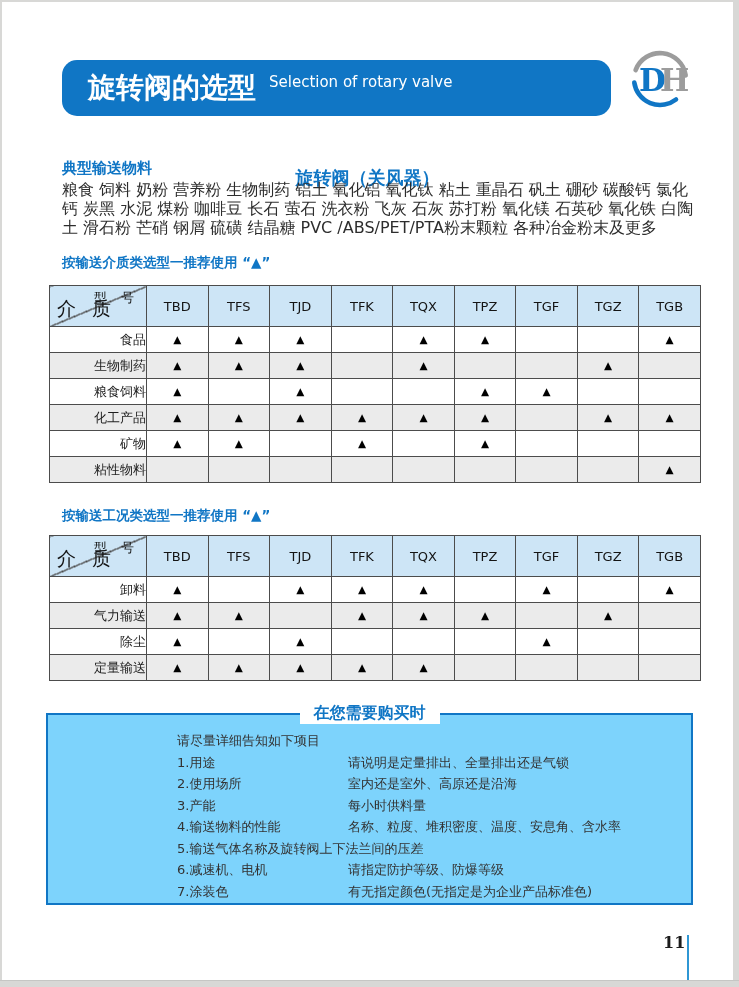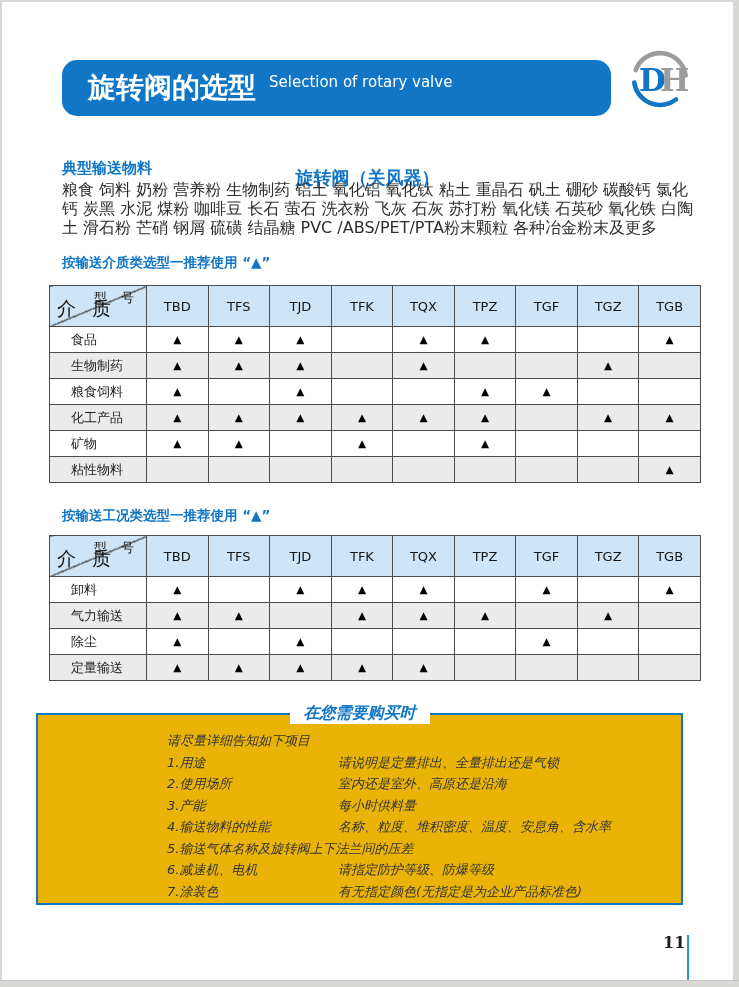--- a/index.html
+++ b/index.html
@@ -58,26 +58,26 @@
         rgba(0,0,0,0) calc(50% - 0.7px),
         #4c4c4c calc(50% - 0.7px),
         #4c4c4c calc(50% + 0.7px),
         rgba(0,0,0,0) calc(50% + 0.7px)),
       #cde5f6;
   }
   .corner .c-top{position:absolute;top:3px;right:7px;font-size:13px;letter-spacing:5px;}
   .corner .c-bot{position:absolute;bottom:4px;left:7px;font-size:19px;letter-spacing:5px;}
   .sel-table td{height:25px;padding:0;background:#fff;}
   .sel-table tbody tr:nth-child(even) td{background:#ebebeb;}
-  .sel-table td.rowlabel{font-size:13px;color:#1d1d1d;padding-left:21px;text-align:left;}
+  .sel-table td.rowlabel{font-size:13px;color:#1d1d1d;padding-left:21px;text-align:right;}
   .sel-table td.mark{text-align:center;font-size:10.5px;color:#000;line-height:25px;}
   
   .buy-box{
-    position:absolute;left:34px;top:711px;width:643px;height:188px;
-    border:2px solid #1076c5;background:#eab308;font-style:italic;
+    position:absolute;left:44px;top:711px;width:643px;height:188px;
+    border:2px solid #1076c5;background:#7dd3fc;
   }
   .buy-title{
     position:absolute;top:-12px;left:50%;transform:translateX(-50%);
     background:#fff;padding:0 14px;white-space:nowrap;
     color:#1076c5;font-size:16px;font-weight:bold;
   }
   .buy-content{position:absolute;left:0;top:17px;width:100%;}
   .p-row{position:relative;height:21.5px;font-size:13px;color:#333;margin-left:8px;}
   .p-label{position:absolute;left:121px;white-space:nowrap;}
   .p-value{position:absolute;left:292px;white-space:nowrap;}

